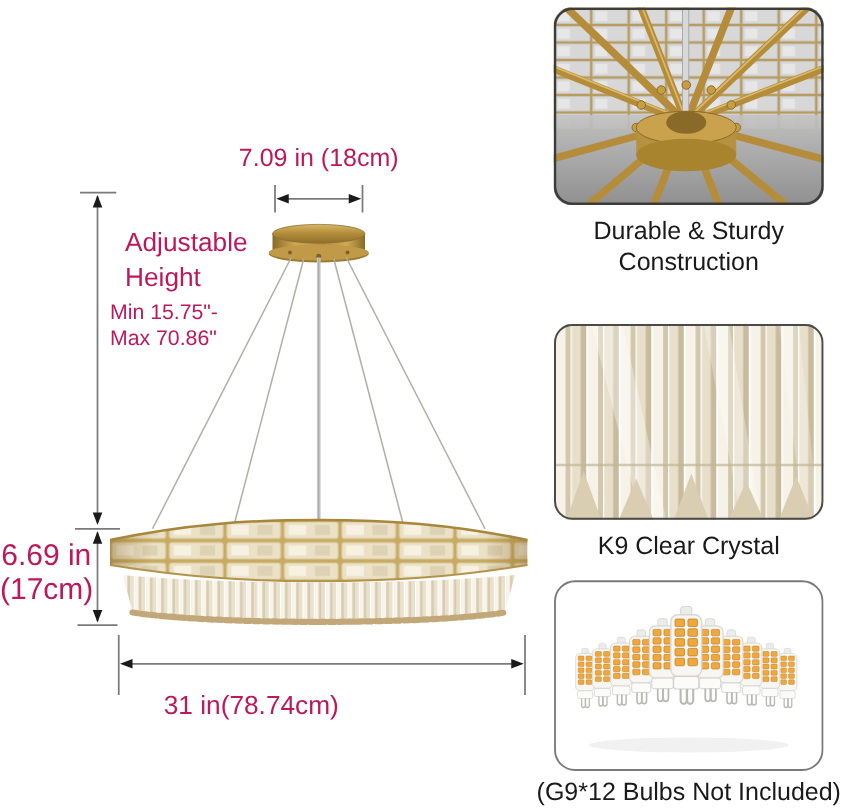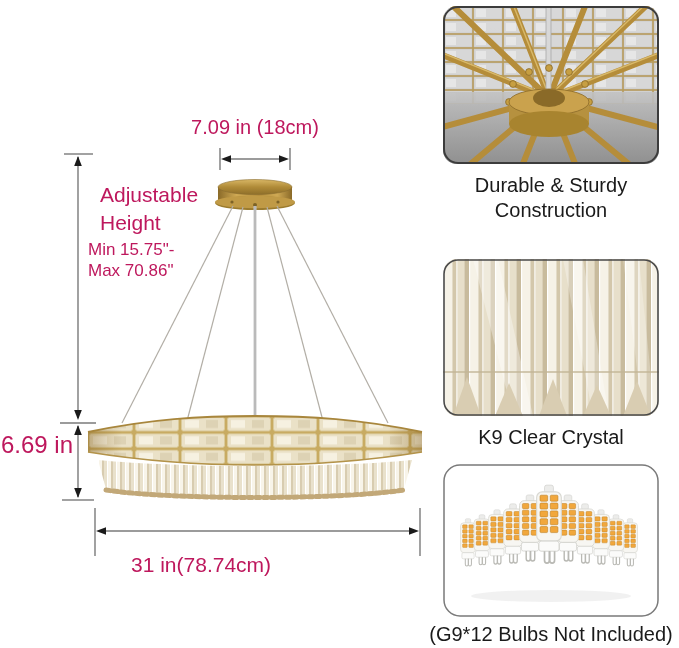--- a/index.html
+++ b/index.html
@@ -144,20 +144,21 @@
       </g>
     </g>
   </svg>
 
   <div class="abs dim dim-canopy">7.09 in (18cm)</div>
   <div class="abs dim adj-title">Adjustable Height</div>
   <div class="abs dim adj-min">Min 15.75"-</div>
   <div class="abs dim adj-max">Max 70.86"</div>
   <div class="abs dim side-h">
     <div>6.69 in</div>
+    <div>(17cm)</div>
   </div>
   <div class="abs dim total-w">31 in(78.74cm)</div>
 
   <div class="abs fig fig1">
     <svg class="photo" width="216" height="158" viewBox="0 0 216 158">
       <defs>
         <clipPath id="ph1clip">
             <rect x="0" y="0" width="216" height="158" rx="14"></rect>
           </clipPath>
         <pattern id="bricks" width="30" height="14" patternUnits="userSpaceOnUse">

